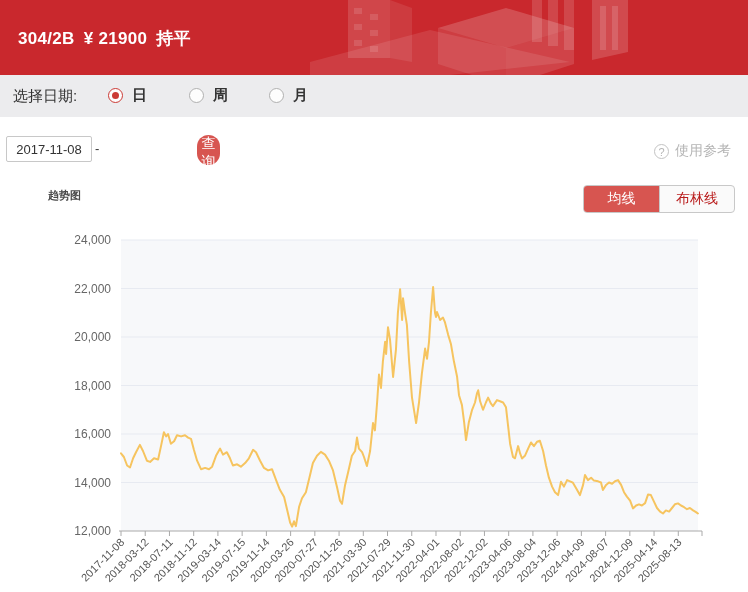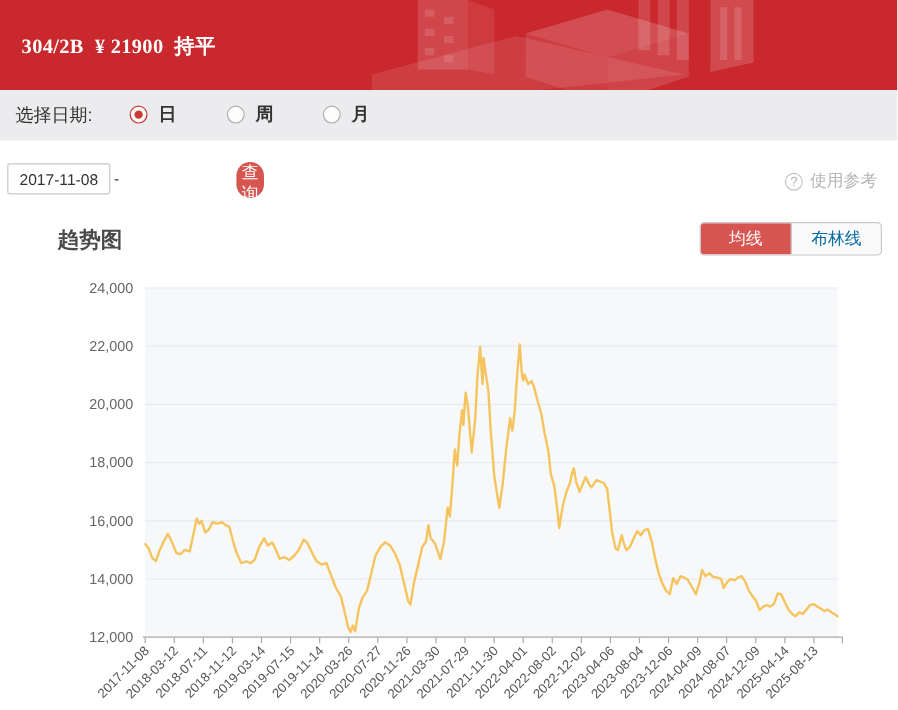--- a/index.html
+++ b/index.html
@@ -4,44 +4,44 @@
 <style>
   * { margin:0; padding:0; box-sizing:border-box; }
   html,body { background:#fff; }
   body { font-family:"Liberation Sans","DejaVu Sans",sans-serif; }
   .page { position:relative; width:748px; height:592px; background:#fff; overflow:hidden; }
 
   
   .app-header { position:absolute; left:0; top:0; width:748px; height:75px; background:#c9282d; overflow:hidden; }
   .city { position:absolute; left:310px; top:0; }
   .header-text { position:absolute; left:18px; top:27px; color:#fff; font-size:17px; font-weight:bold; letter-spacing:.3px; }
-  .header-text span { margin-right:9px;font-family:Liberation Serif, serif; }
+  .header-text span { margin-right:9px; }
 
   
   .filter-row { position:absolute; left:0; top:75px; width:748px; height:42px; background:#ececee; }
   .filter-label { position:absolute; left:13px; top:12px; font-size:15px; font-weight:normal; color:#333; }
   .radio-group { position:absolute; top:11px; display:flex; align-items:center; cursor:pointer; }
   .rg1 { left:108px; } .rg2 { left:189px; } .rg3 { left:269px; }
   .radio { width:15px; height:15px; border-radius:50%; border:1px solid #b0b0b0; background:#fdfdfd; display:inline-block; position:relative; }
   .radio.checked { border-color:#cb3a35; }
   .radio.checked::after { content:""; position:absolute; left:3px; top:3px; width:7px; height:7px; border-radius:50%; background:#cb3a35; }
   .radio-label { margin-left:9px; font-size:15px; color:#333; font-weight:bold; }
 
   
   .date-input { position:absolute; top:136px; height:26px; width:86px; border:1px solid #c8c8c8; border-radius:2px; background:#fff; font-size:13px; color:#333; text-align:center; font-family:inherit; }
   .di1 { left:6px; } .di2 { left:105px; }
   .dash { position:absolute; left:95px; top:141px; font-size:13px; color:#333; }
   .query-button { position:absolute; left:197px; top:135px; width:23px; height:30px; background:#d75550; color:#fff; border:none; border-radius:14px; font-size:14px; cursor:pointer; font-family:inherit; }
   .help-link { position:absolute; right:17px; top:142px; display:flex; align-items:center; color:#b5b5b5; font-size:14px; cursor:pointer; }
   .q-icon { width:15px; height:15px; border:1px solid #c3c3c3; border-radius:50%; font-size:11px; line-height:14px; text-align:center; margin-right:6px; color:#b5b5b5; }
 
   
-  .section-title { position:absolute; left:48px; top:188px; font-size:18px; font-weight:bold; color:#4a4a4a; }
+  .section-title { position:absolute; left:48px; top:188px; font-size:11px; font-weight:bold; color:#4a4a4a; }
   .toggle-group { position:absolute; left:583px; top:185px; display:flex; border:1px solid #c8c8c8; border-radius:4px; overflow:hidden; background:#fafafa;justify-content:flex-end; }
-  .toggle { width:75px; height:26px; font-size:14px; border:none; background:transparent; color:#0369a1; cursor:pointer; font-family:inherit; }
+  .toggle { width:75px; height:26px; font-size:14px; border:none; background:transparent; color:#b91c1c; cursor:pointer; font-family:inherit; }
   .toggle.active { background:#d75550; color:#fff; }
   .toggle + .toggle { border-left:1px solid #c8c8c8; }
 
   
   #chart { position:absolute; left:0; top:225px; width:748px; height:367px; }
 </style>
 </head>
 <body>
 
 <div class="page">

